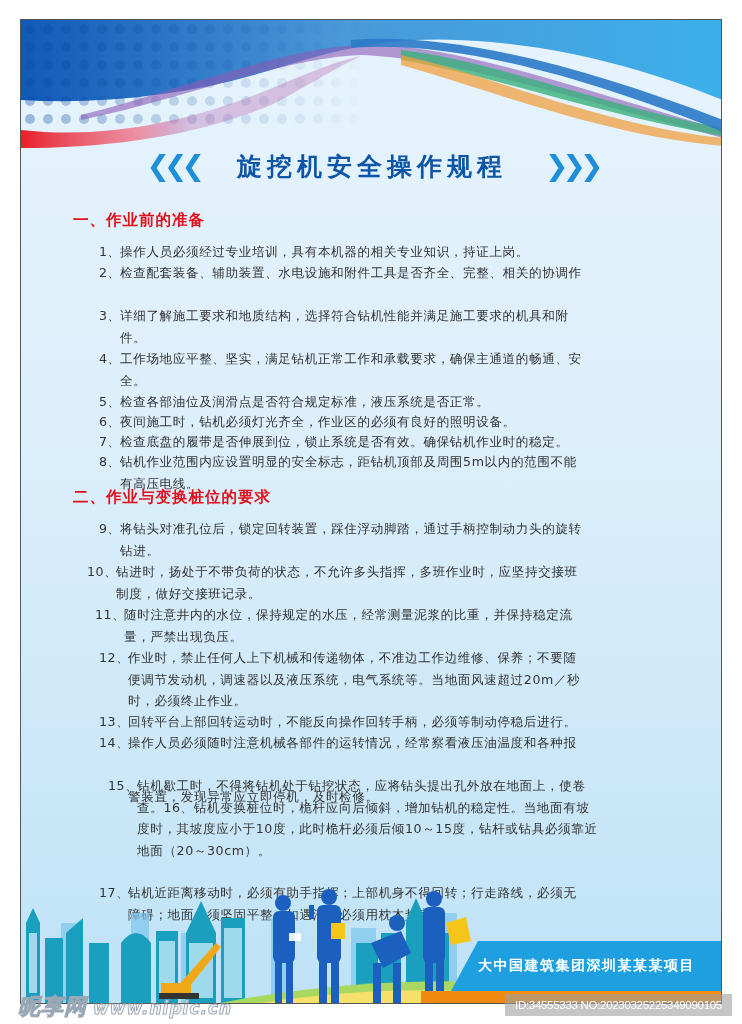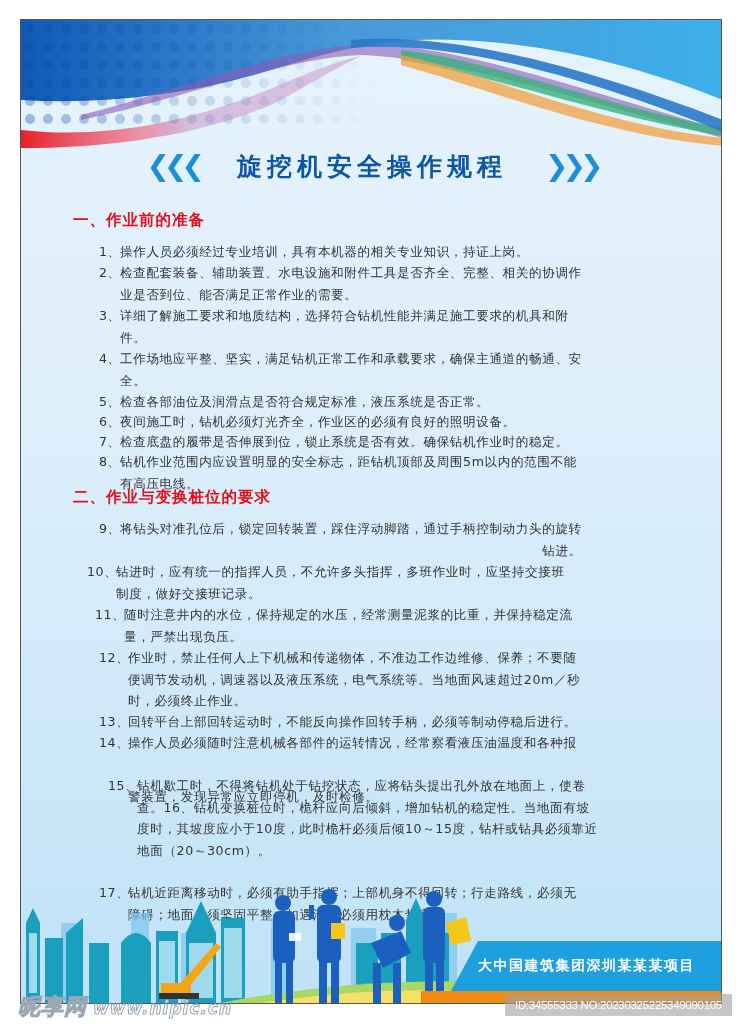--- a/index.html
+++ b/index.html
@@ -112,21 +112,20 @@
   <div class="section-title" style="top:190px;">一、作业前的准备</div>
 
   <div class="item" style="left:78px; top:221px;">
     <span class="num">1、</span>
     <span class="txt" style="padding-left:21px;">操作人员必须经过专业培训，具有本机器的相关专业知识，持证上岗。</span>
   </div>
 
   <div class="item" style="left:78px; top:242px;">
     <span class="num">2、</span>
     <span class="txt" style="padding-left:21px;">检查配套装备、辅助装置、水电设施和附件工具是否齐全、完整、相关的协调作</span>
-    <span class="txt" style="padding-left:21px;">业是否到位、能否满足正常作业的需要。</span>
   </div>
 
   <div class="item" style="left:78px; top:285px;">
     <span class="num">3、</span>
     <span class="txt" style="padding-left:21px;">详细了解施工要求和地质结构，选择符合钻机性能并满足施工要求的机具和附</span>
     <span class="txt" style="padding-left:21px;">件。</span>
   </div>
 
   <div class="item" style="left:78px; top:328px;">
     <span class="num">4、</span>
@@ -153,26 +152,26 @@
     <span class="num">8、</span>
     <span class="txt" style="padding-left:21px;">钻机作业范围内应设置明显的安全标志，距钻机顶部及周围5m以内的范围不能</span>
     <span class="txt" style="padding-left:21px;">有高压电线。</span>
   </div>
 
   <div class="section-title" style="top:467px;">二、作业与变换桩位的要求</div>
 
   <div class="item" style="left:78px; top:498px;">
     <span class="num">9、</span>
     <span class="txt" style="padding-left:21px;">将钻头对准孔位后，锁定回转装置，踩住浮动脚踏，通过手柄控制动力头的旋转</span>
-    <span class="txt" style="padding-left:21px;text-align:right;">钻进。</span>
+    <span class="txt" style="padding-left:21px;">钻进。</span>
   </div>
 
   <div class="item" style="left:66px; top:541px;">
     <span class="num">10、</span>
-    <span class="txt" style="padding-left:29px;">钻进时，应有统一的指挥人员，不允许多头指挥，多班作业时，应坚持交接班</span>
+    <span class="txt" style="padding-left:29px;">钻进时，扬处于不带负荷的状态，不允许多头指挥，多班作业时，应坚持交接班</span>
     <span class="txt" style="padding-left:29px;">制度，做好交接班记录。</span>
   </div>
 
   <div class="item" style="left:74px; top:584px;">
     <span class="num">11、</span>
     <span class="txt" style="padding-left:29px;">随时注意井内的水位，保持规定的水压，经常测量泥浆的比重，并保持稳定流</span>
     <span class="txt" style="padding-left:29px;">量，严禁出现负压。</span>
   </div>
 
   <div class="item" style="left:78px; top:627px;">

